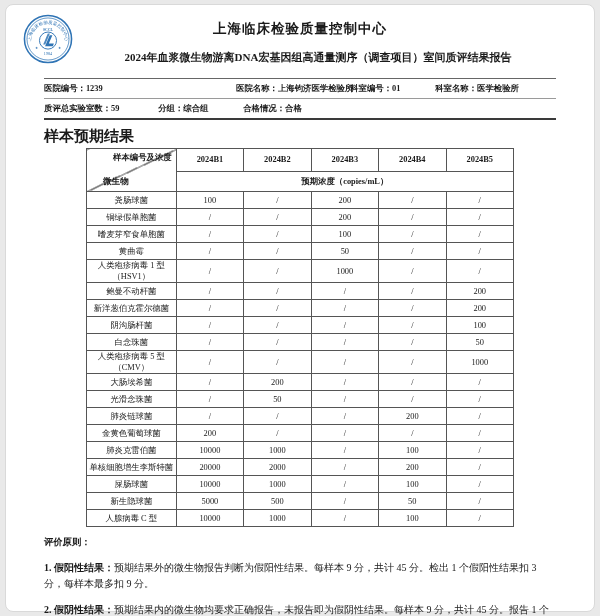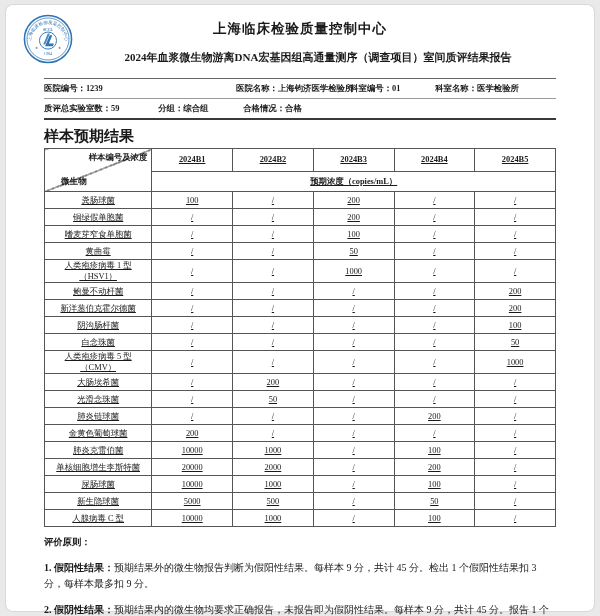--- a/index.html
+++ b/index.html
@@ -18,22 +18,22 @@
   .report-title{margin:12px 0 0;text-align:center;font-size:11px;font-weight:bold;padding-left:36px;}
   
   .info{width:512px;margin:13px auto 0;border-top:1px solid #666;border-bottom:2px solid #3a3a3a;}
   .info-row{display:flex;align-items:center;height:19px;font-size:8.4px;font-weight:bold;white-space:nowrap;}
   .info-row + .info-row{border-top:1px solid #9a9a9a;}
   .info-cell{overflow:visible;}
   .ic1{width:37.5%;} .ic2{width:22.3%;} .ic3{width:16.6%;} .ic4{width:23.6%;}
   
   .section-title{width:512px;margin:7px auto 2px;font-size:15px;font-weight:bold;}
   
-  table.results{width:512px;margin:0 auto;border-collapse:collapse;table-layout:fixed;
-    font-size:8.4px;border:1.5px solid #3a3a3a;text-decoration:underline;}
+  table.results{width:428px;margin:0 auto;border-collapse:collapse;table-layout:fixed;
+    font-size:8.4px;border:1.5px solid #3a3a3a;}
   table.results th,table.results td{border:1px solid #555;padding:0 2px;text-align:center;}
   table.results th{font-weight:bold;height:20px;}
   td.corner{
     position:relative;height:42px;
     background:linear-gradient(to bottom right,transparent calc(50% - 0.6px),#555 calc(50% - 0.6px),#555 calc(50% + 0.6px),transparent calc(50% + 0.6px));
   }
   .corner-top{position:absolute;top:3px;right:4px;font-weight:bold;font-size:8.4px;}
   .corner-bottom{position:absolute;bottom:3px;left:9px;font-weight:bold;font-size:8.6px;padding-left:7px;}
   tr.subheader th{height:18px;}
   table.results tbody td{height:16px;}

